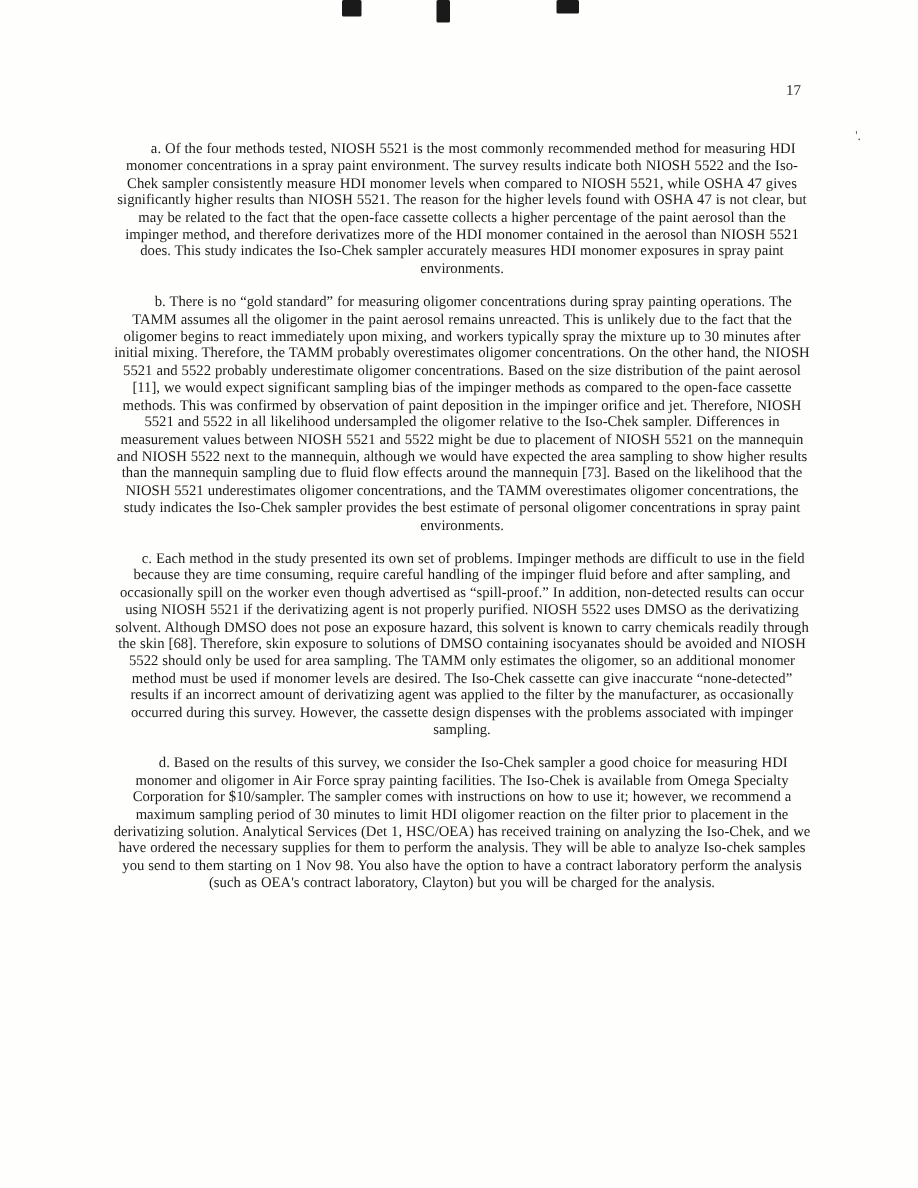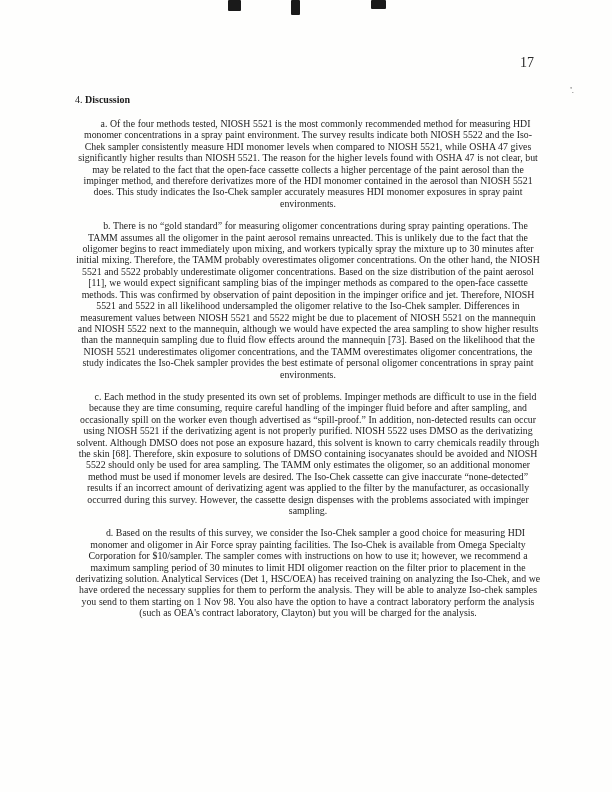--- a/index.html
+++ b/index.html
@@ -21,21 +21,21 @@
     background: #1a1a1a;
     border-radius: 1px;
   }
   .artifact.a1 { left: 228px; top: 0; width: 13px; height: 11px; }
   .artifact.a2 { left: 291px; top: 0; width: 9px;  height: 15px; }
   .artifact.a3 { left: 371px; top: 0; width: 15px; height: 9px;  }
   .page-number {
     position: absolute;
     top: 55px;
     right: 78px;
-    font-size: 14px;
+    font-size: 10px;
     color: #2a2a2a;
   }
   .corner-mark {
     position: absolute;
     top: 85px;
     right: 38px;
     font-size: 9px;
     color: #555;
   }
   .content {
@@ -64,24 +64,20 @@
 <div class="page">
 
   <div class="artifact a1"></div>
   <div class="artifact a2"></div>
   <div class="artifact a3"></div>
 
   <div class="page-number">17</div>
   <div class="corner-mark">'.</div>
 
   <div class="content">
-    <div class="heading">
-      <span>4.</span>
-      <span class="bold">Discussion</span>
-    </div>
 
     <p class="para">a. Of the four methods tested, NIOSH 5521 is the most commonly recommended method for measuring HDI monomer concentrations in a spray paint environment. The survey results indicate both NIOSH 5522 and the Iso-Chek sampler consistently measure HDI monomer levels when compared to NIOSH 5521, while OSHA 47 gives significantly higher results than NIOSH 5521. The reason for the higher levels found with OSHA 47 is not clear, but may be related to the fact that the open-face cassette collects a higher percentage of the paint aerosol than the impinger method, and therefore derivatizes more of the HDI monomer contained in the aerosol than NIOSH 5521 does. This study indicates the Iso-Chek sampler accurately measures HDI monomer exposures in spray paint environments.</p>
     <p class="para">b. There is no “gold standard” for measuring oligomer concentrations during spray painting operations. The TAMM assumes all the oligomer in the paint aerosol remains unreacted. This is unlikely due to the fact that the oligomer begins to react immediately upon mixing, and workers typically spray the mixture up to 30 minutes after initial mixing. Therefore, the TAMM probably overestimates oligomer concentrations. On the other hand, the NIOSH 5521 and 5522 probably underestimate oligomer concentrations. Based on the size distribution of the paint aerosol [11], we would expect significant sampling bias of the impinger methods as compared to the open-face cassette methods. This was confirmed by observation of paint deposition in the impinger orifice and jet. Therefore, NIOSH 5521 and 5522 in all likelihood undersampled the oligomer relative to the Iso-Chek sampler. Differences in measurement values between NIOSH 5521 and 5522 might be due to placement of NIOSH 5521 on the mannequin and NIOSH 5522 next to the mannequin, although we would have expected the area sampling to show higher results than the mannequin sampling due to fluid flow effects around the mannequin [73]. Based on the likelihood that the NIOSH 5521 underestimates oligomer concentrations, and the TAMM overestimates oligomer concentrations, the study indicates the Iso-Chek sampler provides the best estimate of personal oligomer concentrations in spray paint environments.</p>
     <p class="para">c. Each method in the study presented its own set of problems. Impinger methods are difficult to use in the field because they are time consuming, require careful handling of the impinger fluid before and after sampling, and occasionally spill on the worker even though advertised as “spill-proof.” In addition, non-detected results can occur using NIOSH 5521 if the derivatizing agent is not properly purified. NIOSH 5522 uses DMSO as the derivatizing solvent. Although DMSO does not pose an exposure hazard, this solvent is known to carry chemicals readily through the skin [68]. Therefore, skin exposure to solutions of DMSO containing isocyanates should be avoided and NIOSH 5522 should only be used for area sampling. The TAMM only estimates the oligomer, so an additional monomer method must be used if monomer levels are desired. The Iso-Chek cassette can give inaccurate “none-detected” results if an incorrect amount of derivatizing agent was applied to the filter by the manufacturer, as occasionally occurred during this survey. However, the cassette design dispenses with the problems associated with impinger sampling.</p>
     <p class="para">d. Based on the results of this survey, we consider the Iso-Chek sampler a good choice for measuring HDI monomer and oligomer in Air Force spray painting facilities. The Iso-Chek is available from Omega Specialty Corporation for $10/sampler. The sampler comes with instructions on how to use it; however, we recommend a maximum sampling period of 30 minutes to limit HDI oligomer reaction on the filter prior to placement in the derivatizing solution. Analytical Services (Det 1, HSC/OEA) has received training on analyzing the Iso-Chek, and we have ordered the necessary supplies for them to perform the analysis. They will be able to analyze Iso-chek samples you send to them starting on 1 Nov 98. You also have the option to have a contract laboratory perform the analysis (such as OEA's contract laboratory, Clayton) but you will be charged for the analysis.</p>
   </div>
 
 </div>
 
 </body></html>

